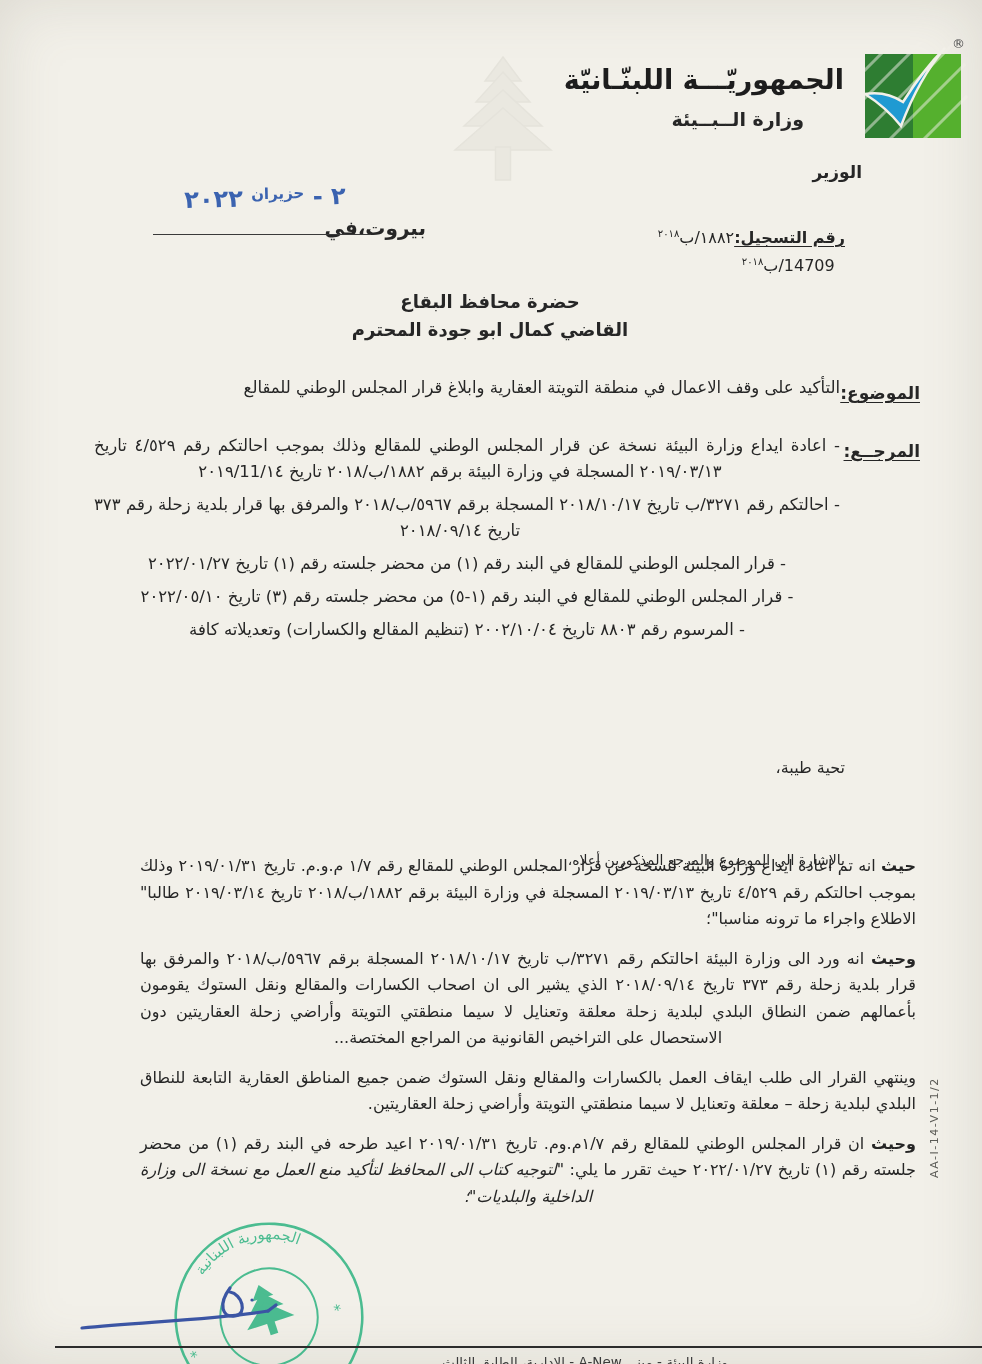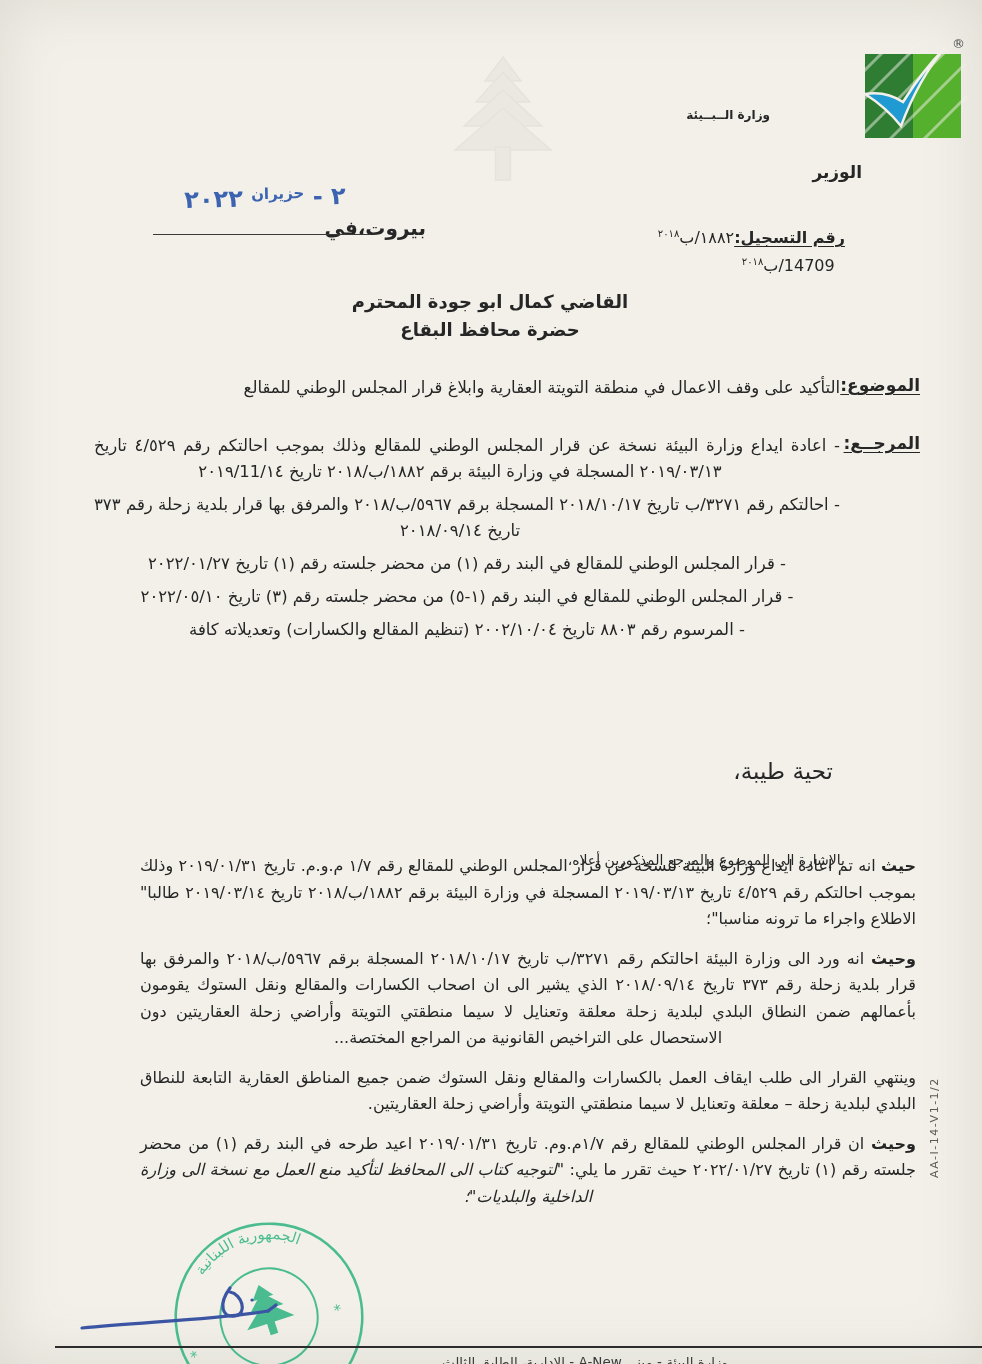--- a/index.html
+++ b/index.html
@@ -10,46 +10,46 @@
     background:#f2f0e9;
     overflow:hidden;
     font-family:"DejaVu Sans",sans-serif;
     color:#262626;
     direction:rtl;
     box-shadow:inset 0 0 60px rgba(120,115,100,.18);
   }
   .abs{position:absolute;}
   
   .republic{top:64px;right:138px;font-size:27px;font-weight:bold;letter-spacing:1px;color:#1d1d1d;}
-  .ministry{top:108px;right:212px;font-size:12px;font-weight:bold;letter-spacing:2px;}
+  .ministry{top:108px;right:178px;font-size:19px;font-weight:bold;letter-spacing:2px;}
   .minister{top:162px;right:120px;font-size:17px;font-weight:bold;}
   .logo{top:42px;left:857px;width:112px;height:104px;}
   .regmark{top:36px;left:952px;font-size:13px;color:#4b4b4b;}
   .watermark{top:42px;left:428px;width:150px;height:150px;opacity:.55;}
   
   .city{top:216px;right:556px;font-size:20px;font-weight:bold;}
   .date-line{top:234px;left:153px;width:218px;border-top:1.6px solid #3a3a3a;}
   .hand-date{top:184px;left:150px;width:230px;color:#3b63b0;font-size:24px;font-weight:bold;transform:rotate(-1.5deg);text-align:center;}
   .hand-date .m{font-size:15px;position:relative;top:-7px;letter-spacing:1px;}
   
   .reg{top:222px;right:137px;font-size:16px;text-align:right;line-height:24px;}
   .reg .lbl{font-weight:bold;text-decoration:underline;text-underline-offset:3px;}
   .reg sup{font-size:10px;}
   .reg .l2{padding-left:0;padding-right:0;margin-right:0;display:block;text-align:left;direction:rtl;padding-left:84px;}
   
   .addr{top:288px;right:262px;width:460px;text-align:center;font-weight:bold;font-size:18px;line-height:28px;}
   
-  .sec-label{font-weight:bold;text-decoration:underline;text-underline-offset:3px;font-size:17px;}
+  .sec-label{font-weight:bold;text-decoration:underline;text-underline-offset:3px;font-size:17px;margin-top:8px;}
   .subj-label{top:375px;right:62px;}
   .subj-text{top:375px;right:142px;width:746px;font-size:16.5px;line-height:26px;text-align:justify;}
   .ref-label{top:433px;right:62px;}
   .ref-items{top:433px;right:142px;width:746px;font-size:16.5px;line-height:26px;}
   .ref-item{text-align:justify;text-align-last:center;margin-bottom:7px;padding-right:14px;text-indent:-14px;}
   
-  .greeting{top:758px;right:149px;font-size:23px;}
+  .greeting{top:758px;right:137px;font-size:16px;}
   .opening{top:820px;right:137px;font-size:14px;margin-top:32px;}
   .body-block{top:853px;right:66px;width:776px;font-size:16px;line-height:26.5px;}
   .para{text-align:justify;margin-bottom:13px;}
   .para .lead{font-weight:bold;}
   .para.center-last{text-align-last:center;}
   .para .quote{font-style:italic;}
   
   .stamp{left:140px;top:1188px;width:258px;height:258px;opacity:.85;}
   .sig{left:72px;top:1272px;width:230px;height:75px;}
   
@@ -80,20 +80,21 @@
       <line x1="2" y1="34" x2="40" y2="-4"></line>
       <line x1="2" y1="62" x2="70" y2="-6"></line>
       <line x1="6" y1="92" x2="100" y2="-2"></line>
       <line x1="30" y1="100" x2="108" y2="22"></line>
       <line x1="62" y1="102" x2="110" y2="54"></line>
     </g>
     <path d="M8,52 C24,62 36,74 44,84 C50,68 64,34 88,6 C72,22 56,44 46,60 C34,52 20,50 8,52 Z" fill="#1f9ad2" stroke="#f2f0e9" stroke-width="2.5"></path>
   </svg>
   <div class="abs regmark">®</div>
 
+  <div class="abs republic">الجمهوريّـــة اللبنّـانيّة</div>
   <div class="abs ministry">وزارة الــبــيئة</div>
   <div class="abs minister">الوزير</div>
 
   <div class="abs city">بيروت،في</div>
   <div class="abs date-line"></div>
   <div class="abs hand-date">
     <span>٢ -</span>
     <span class="m">حزيران</span>
     <span>٢٠٢٢</span>
   </div>
@@ -101,22 +102,22 @@
   <div class="abs reg">
     <div>
       <span class="lbl">رقم التسجيل:</span><span>١٨٨٢/ب</span><sup>٢٠١٨</sup>
     </div>
     <div class="l2">
       <span>14709/ب</span><sup>٢٠١٨</sup>
     </div>
   </div>
 
   <div class="abs addr">
+    <div>حضرة محافظ البقاع</div>
     <div>القاضي كمال ابو جودة المحترم</div>
-    <div>حضرة محافظ البقاع</div>
   </div>
 
   <div class="abs sec-label subj-label">الموضوع:</div>
   <div class="abs subj-text">التأكيد على وقف الاعمال في منطقة التويتة العقارية وابلاغ قرار المجلس الوطني للمقالع</div>
 
   <div class="abs sec-label ref-label">المرجــع:</div>
   <div class="abs ref-items">
     <div class="ref-item">- اعادة ايداع وزارة البيئة نسخة عن قرار المجلس الوطني للمقالع وذلك بموجب احالتكم رقم ٤/٥٢٩ تاريخ ٢٠١٩/٠٣/١٣ المسجلة في وزارة البيئة برقم ١٨٨٢/ب/٢٠١٨ تاريخ ٢٠١٩/11/١٤</div>
     <div class="ref-item">- احالتكم رقم ٣٢٧١/ب تاريخ ٢٠١٨/١٠/١٧ المسجلة برقم ٥٩٦٧/ب/٢٠١٨ والمرفق بها قرار بلدية زحلة رقم ٣٧٣ تاريخ ٢٠١٨/٠٩/١٤</div>
     <div class="ref-item">- قرار المجلس الوطني للمقالع في البند رقم (١) من محضر جلسته رقم (١) تاريخ ٢٠٢٢/٠١/٢٧</div>

